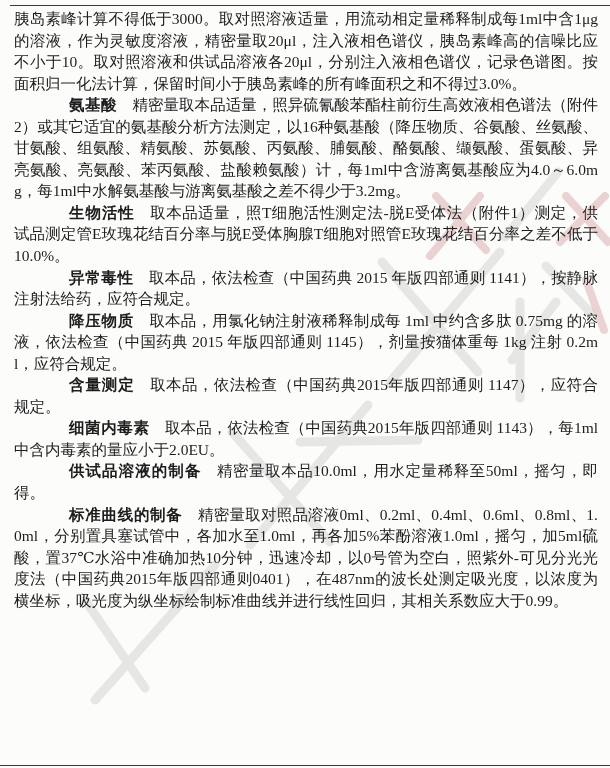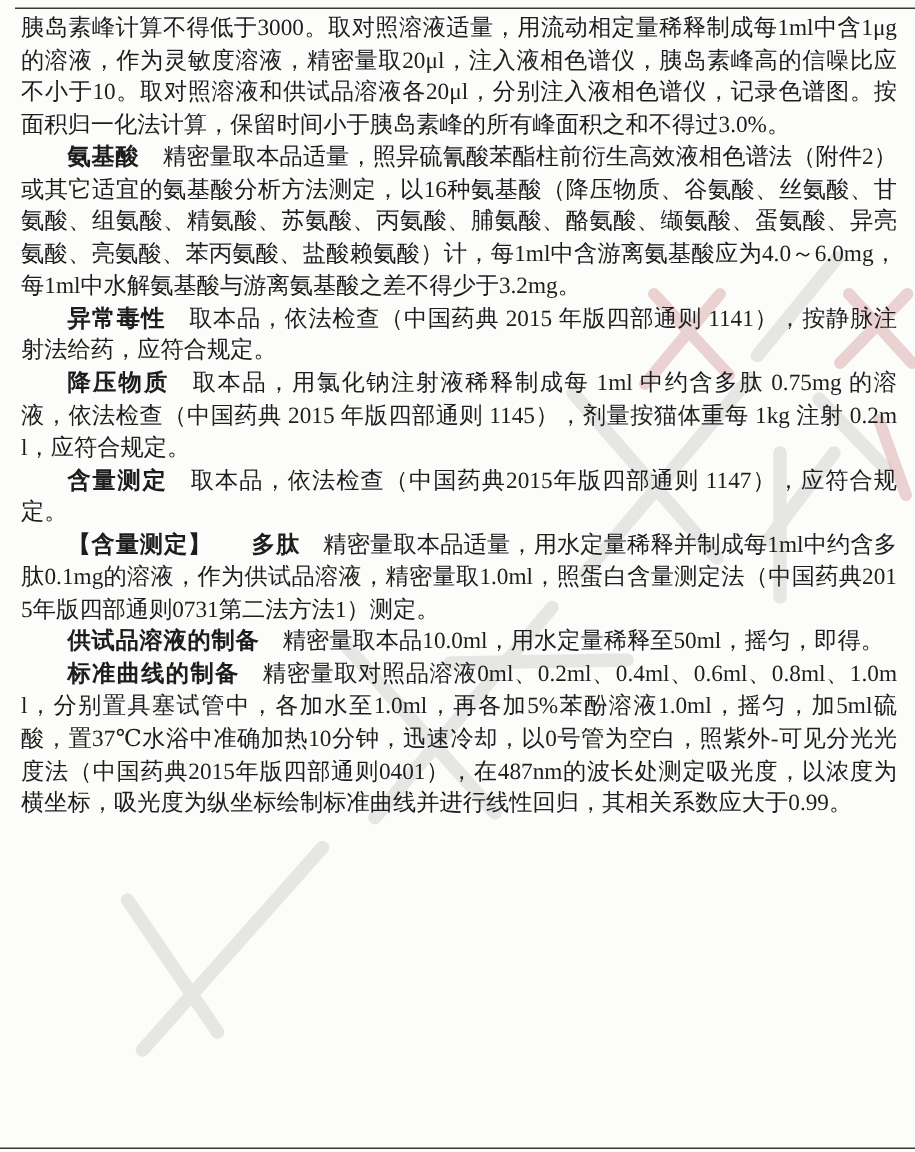--- a/index.html
+++ b/index.html
@@ -37,20 +37,21 @@
     text-align: justify;
     text-indent: 2em;
     word-break: break-all;
   }
   .para.noindent { text-indent: 0; }
   .lead {
     font-weight: bold;
     font-family: "Liberation Sans", "DejaVu Sans", sans-serif;
     margin-right: 1em;
     letter-spacing: 0.5px;
+    margin-left: 24px;
   }
   .lead.wide { margin-right: 1.7em; }
   .supsub {
     display: inline-block;
     vertical-align: -0.5em;
     line-height: 1;
     font-size: 8.5px;
     text-indent: 0;
   }
   .supsub span { display: block; }
@@ -84,30 +85,31 @@
   </svg>
 
   <div class="rule top"></div>
 
   <div class="content">
 
     <p class="para noindent"><span>胰岛素峰计算不得低于3000。取对照溶液适量，用流动相定量稀释制成每1ml中含1μg的溶液，作为灵敏度溶液，精密量取20μl，注入液相色谱仪，胰岛素峰高的信噪比应不小于10。取对照溶液和供试品溶液各20μl，分别注入液相色谱仪，记录色谱图。按面积归一化法计算，保留时间小于胰岛素峰的所有峰面积之和不得过3.0%。</span></p>
 
     <p class="para"><span class="lead">氨基酸</span><span>精密量取本品适量，照异硫氰酸苯酯柱前衍生高效液相色谱法（附件2）或其它适宜的氨基酸分析方法测定，以16种氨基酸（降压物质、谷氨酸、丝氨酸、甘氨酸、组氨酸、精氨酸、苏氨酸、丙氨酸、脯氨酸、酪氨酸、缬氨酸、蛋氨酸、异亮氨酸、亮氨酸、苯丙氨酸、盐酸赖氨酸）计，每1ml中含游离氨基酸应为4.0～6.0mg，每1ml中水解氨基酸与游离氨基酸之差不得少于3.2mg。</span></p>
 
+    <p class="para"><span class="lead">生物活性</span><span>取本品适量，照T细胞活性测定法-脱E受体法（附件1）测定，供试品测定管E玫瑰花结百分率与脱E受体胸腺T细胞对照管E玫瑰花结百分率之差不低于10.0%。</span></p>
 
     <p class="para"><span class="lead">异常毒性</span><span>取本品，依法检查（中国药典 2015 年版四部通则 1141），按静脉注射法给药，应符合规定。</span></p>
 
     <p class="para"><span class="lead">降压物质</span><span>取本品，用氯化钠注射液稀释制成每 1ml 中约含多肽 0.75mg 的溶液，依法检查（中国药典 2015 年版四部通则 1145），剂量按猫体重每 1kg 注射 0.2ml，应符合规定。</span></p>
 
     <p class="para"><span class="lead">含量测定</span><span>取本品，依法检查（中国药典2015年版四部通则 1147），应符合规定。</span></p>
 
+    <p class="para"><span class="lead">细菌内毒素</span><span>取本品，依法检查（中国药典2015年版四部通则 1143），每1ml中含内毒素的量应小于2.0EU。</span></p>
 
 
-    <p class="para"><span class="lead wide">【含量测定】</span><span class="lead">多肽</span><span>精密量取本品适量，用水定量稀释并制成每1ml中约含多肽0.1mg的溶液，作为供试品溶液，精密量取1.0ml，照蛋白含量测定法（中国药典2015年版四部通则0731第二法方法1）测定。</span></p>
 
 
 
     <p class="para"><span class="lead">供试品溶液的制备</span><span>精密量取本品10.0ml，用水定量稀释至50ml，摇匀，即得。</span></p>
 
     <p class="para"><span class="lead">标准曲线的制备</span><span>精密量取对照品溶液0ml、0.2ml、0.4ml、0.6ml、0.8ml、1.0ml，分别置具塞试管中，各加水至1.0ml，再各加5%苯酚溶液1.0ml，摇匀，加5ml硫酸，置37℃水浴中准确加热10分钟，迅速冷却，以0号管为空白，照紫外-可见分光光度法（中国药典2015年版四部通则0401），在487nm的波长处测定吸光度，以浓度为横坐标，吸光度为纵坐标绘制标准曲线并进行线性回归，其相关系数应大于0.99。</span></p>
 
   </div>
 
   <div class="rule bottom"></div>

